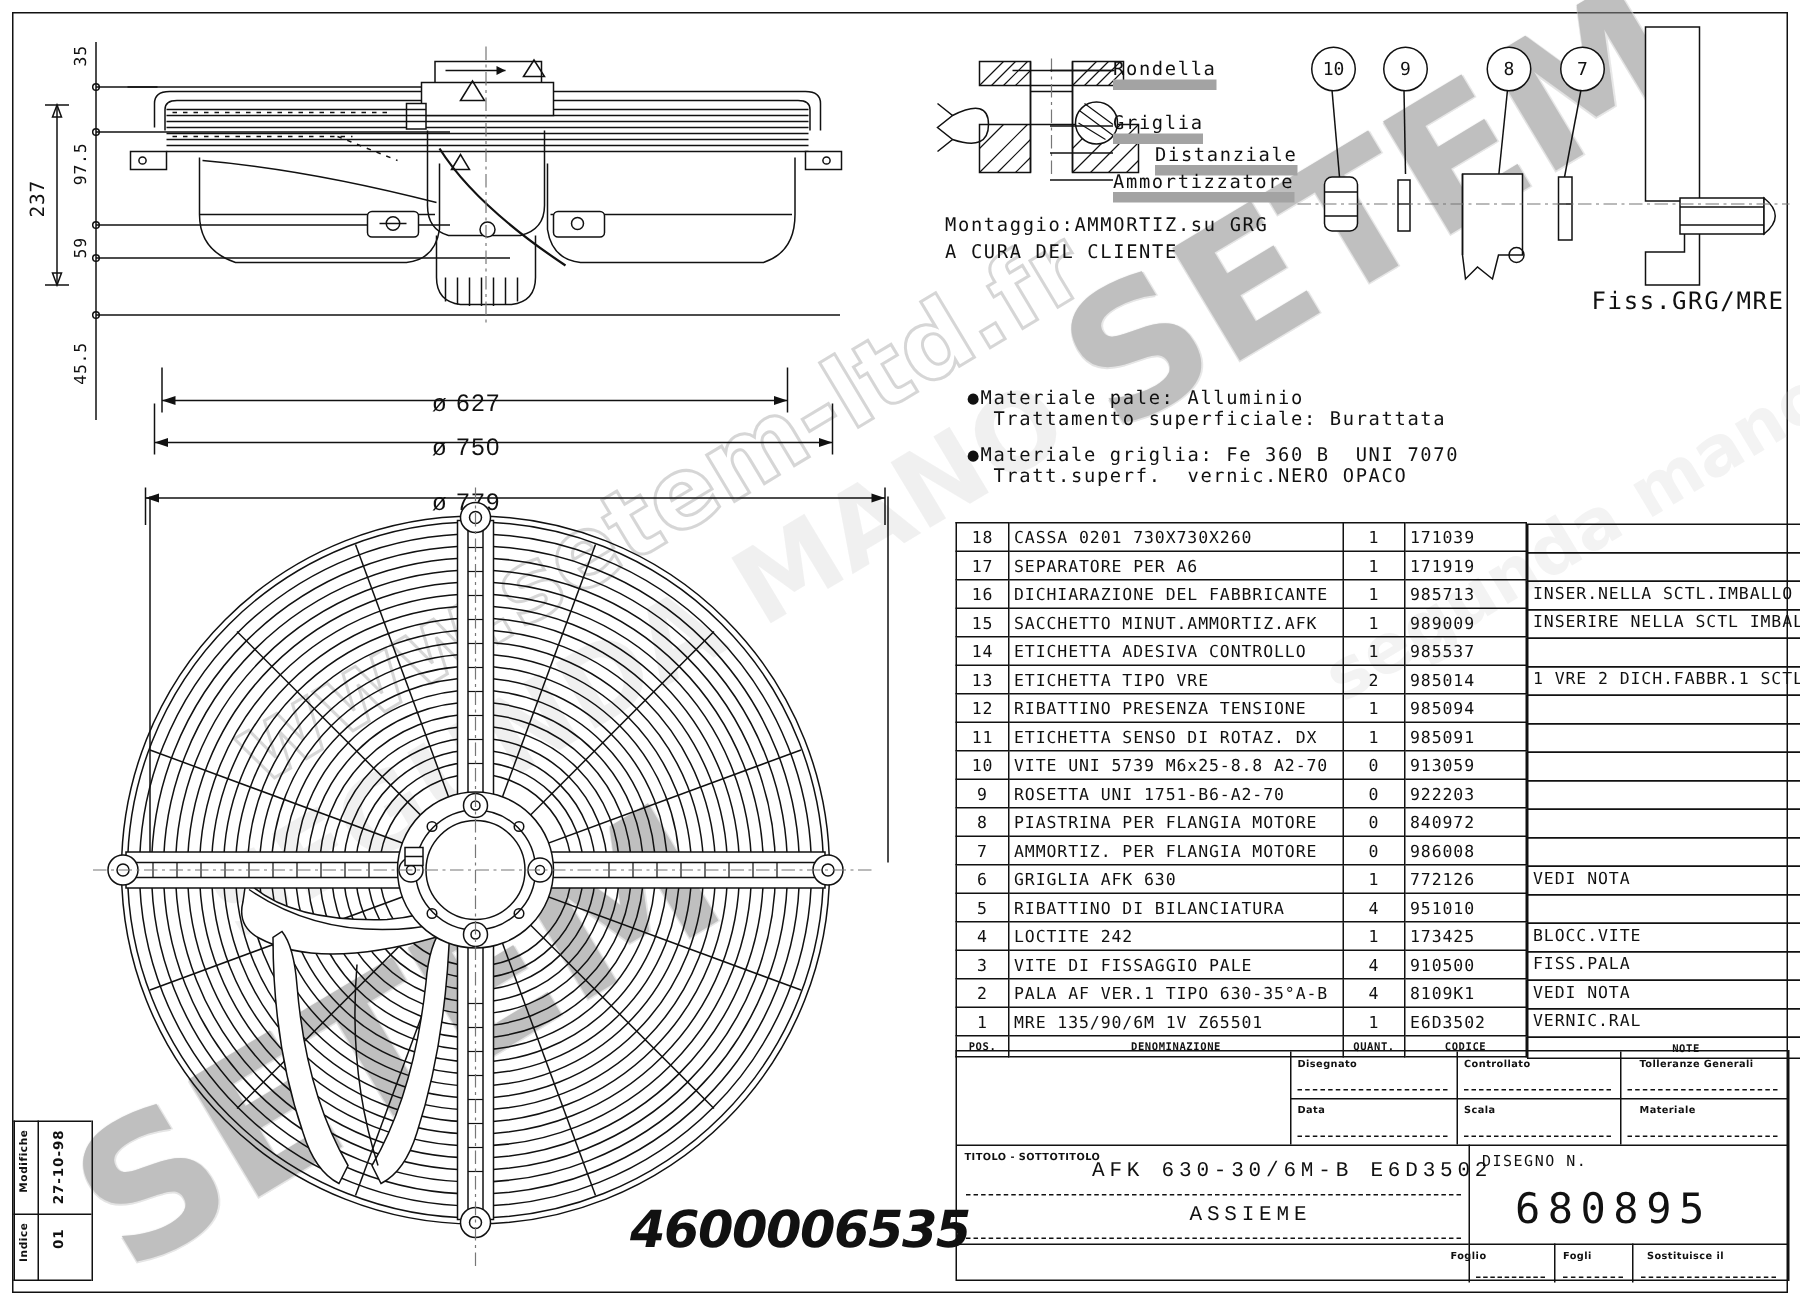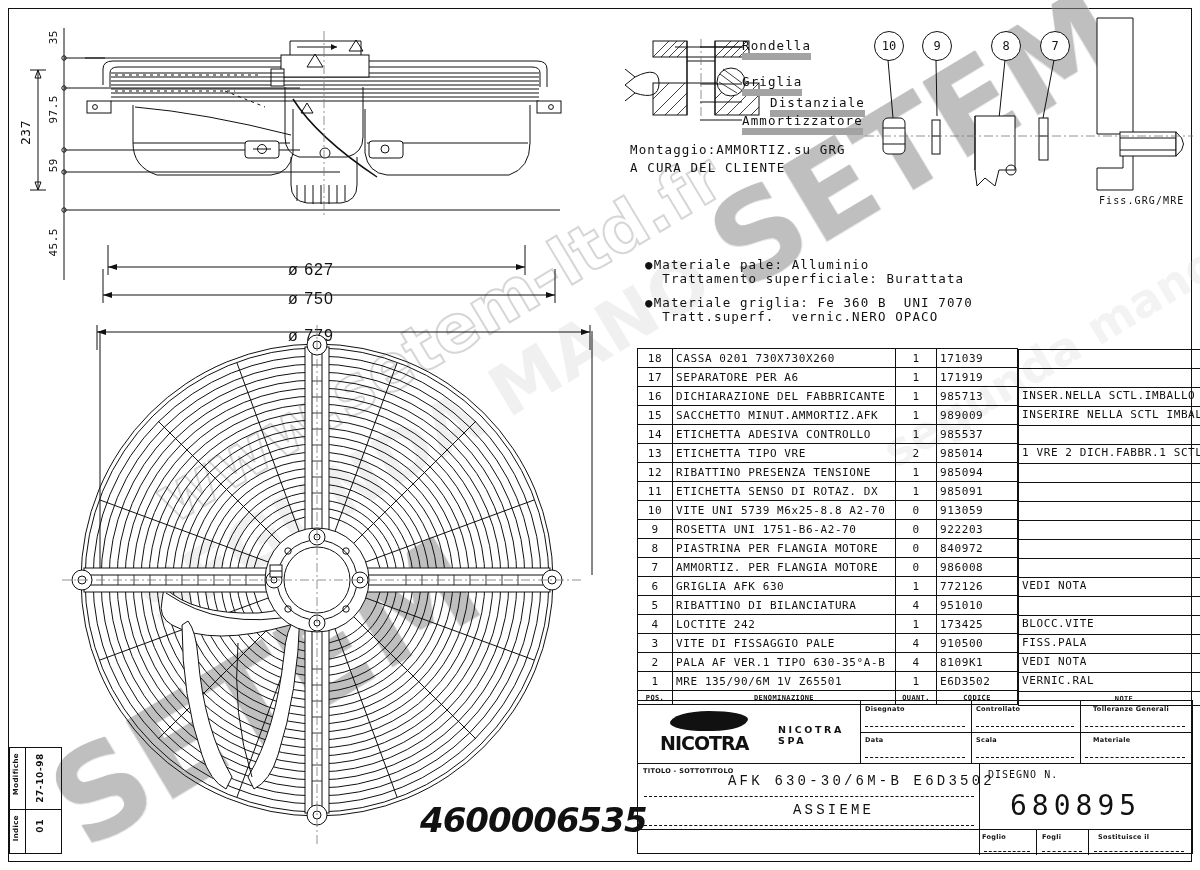--- a/index.html
+++ b/index.html
@@ -446,21 +446,21 @@
 
   <path class="sf" d="M232 -40 L232 76 L258 76 L258 110 L232 110 L232 132 L268 132 L268 -40 Z"></path>
   <rect class="sf" x="255" y="74" width="56" height="24"></rect>
   <line class="s" x1="255" y1="80" x2="311" y2="80"></line>
   <line class="s" x1="255" y1="92" x2="311" y2="92"></line>
   <path class="sf" d="M311 74 Q326 86 311 98 Z"></path>
 
   <line class="cline" x1="0" y1="78" x2="328" y2="78"></line>
 </svg>
 
-<div class="note" style="left:1099px;top:193px;font-size:10px;">Fiss.GRG/MRE</div>
+<div class="note" style="left:1061px;top:193px;font-size:16px;">Fiss.GRG/MRE</div>
 
 <div>
   <div class="note" style="left:645px;top:257px;">●Materiale pale: Alluminio</div>
   <div class="note" style="left:645px;top:271px;">  Trattamento superficiale: Burattata</div>
   <div class="note" style="left:645px;top:295px;">●Materiale griglia: Fe 360 B  UNI 7070</div>
   <div class="note" style="left:645px;top:309px;">  Tratt.superf.  vernic.NERO OPACO</div>
 </div>
 
 <table id="parts">
   <tbody id="parts-body">
@@ -595,25 +595,20 @@
         <td class="den">DENOMINAZIONE</td>
         <td class="qty">QUANT.</td>
         <td class="cod">CODICE</td>
         <td class="note">NOTE</td>
       </tr>
     </tbody>
 </table>
 
 <div id="tblock">
 
-  <div id="logobox">
-    <div class="nic-wave"></div>
-    <div class="nic-word">NICOTRA</div>
-    <div class="nic-spa">NICOTRA  SPA</div>
-  </div>
 
   <div class="ln vl" style="left:222px;top:0;height:62px;"></div>
   <div class="ln vl" style="left:333px;top:0;height:62px;"></div>
   <div class="ln vl" style="left:442px;top:0;height:62px;"></div>
   <div class="ln hl" style="left:222px;top:31px;width:332px;"></div>
   <div class="ln hl" style="left:0;top:62px;width:554px;"></div>
 
   <div class="tlab" style="left:227px;top:4px;">Disegnato</div>
   <div class="tlab" style="left:338px;top:4px;">Controllato</div>
   <div class="tlab" style="left:455px;top:4px;">Tolleranze Generali</div>
@@ -636,21 +631,21 @@
 
   <div class="tlab" style="left:5px;top:66px;">TITOLO - SOTTOTITOLO</div>
   <div class="bigtitle" style="left:90px;top:72px;">AFK 630-30/6M-B E6D3502</div>
   <div class="bigtitle" style="left:155px;top:101px;">ASSIEME</div>
   <div class="dline" style="left:6px;top:95px;width:330px;"></div>
   <div class="dline" style="left:6px;top:124px;width:330px;"></div>
 
   <div class="tlab" style="left:350px;top:68px;font-size:10px;font-weight:400;font-family:'DejaVu Sans Mono',monospace;letter-spacing:1px;">DISEGNO N.</div>
   <div class="dwgno" style="left:372px;top:88px;">680895</div>
 
-  <div class="tlab" style="left:344px;top:132px;">Foglio</div>
+  <div class="tlab" style="left:329px;top:132px;">Foglio</div>
   <div class="tlab" style="left:404px;top:132px;">Fogli</div>
   <div class="tlab" style="left:460px;top:132px;">Sostituisce il</div>
   <div class="dline" style="left:346px;top:150px;width:46px;"></div>
   <div class="dline" style="left:404px;top:150px;width:40px;"></div>
   <div class="dline" style="left:456px;top:150px;width:90px;"></div>
 </div>
 
 <div id="rev">
   <div class="ln hl" style="left:0;top:0;width:52px;"></div>
   <div class="ln hl" style="left:0;top:62px;width:52px;"></div>

